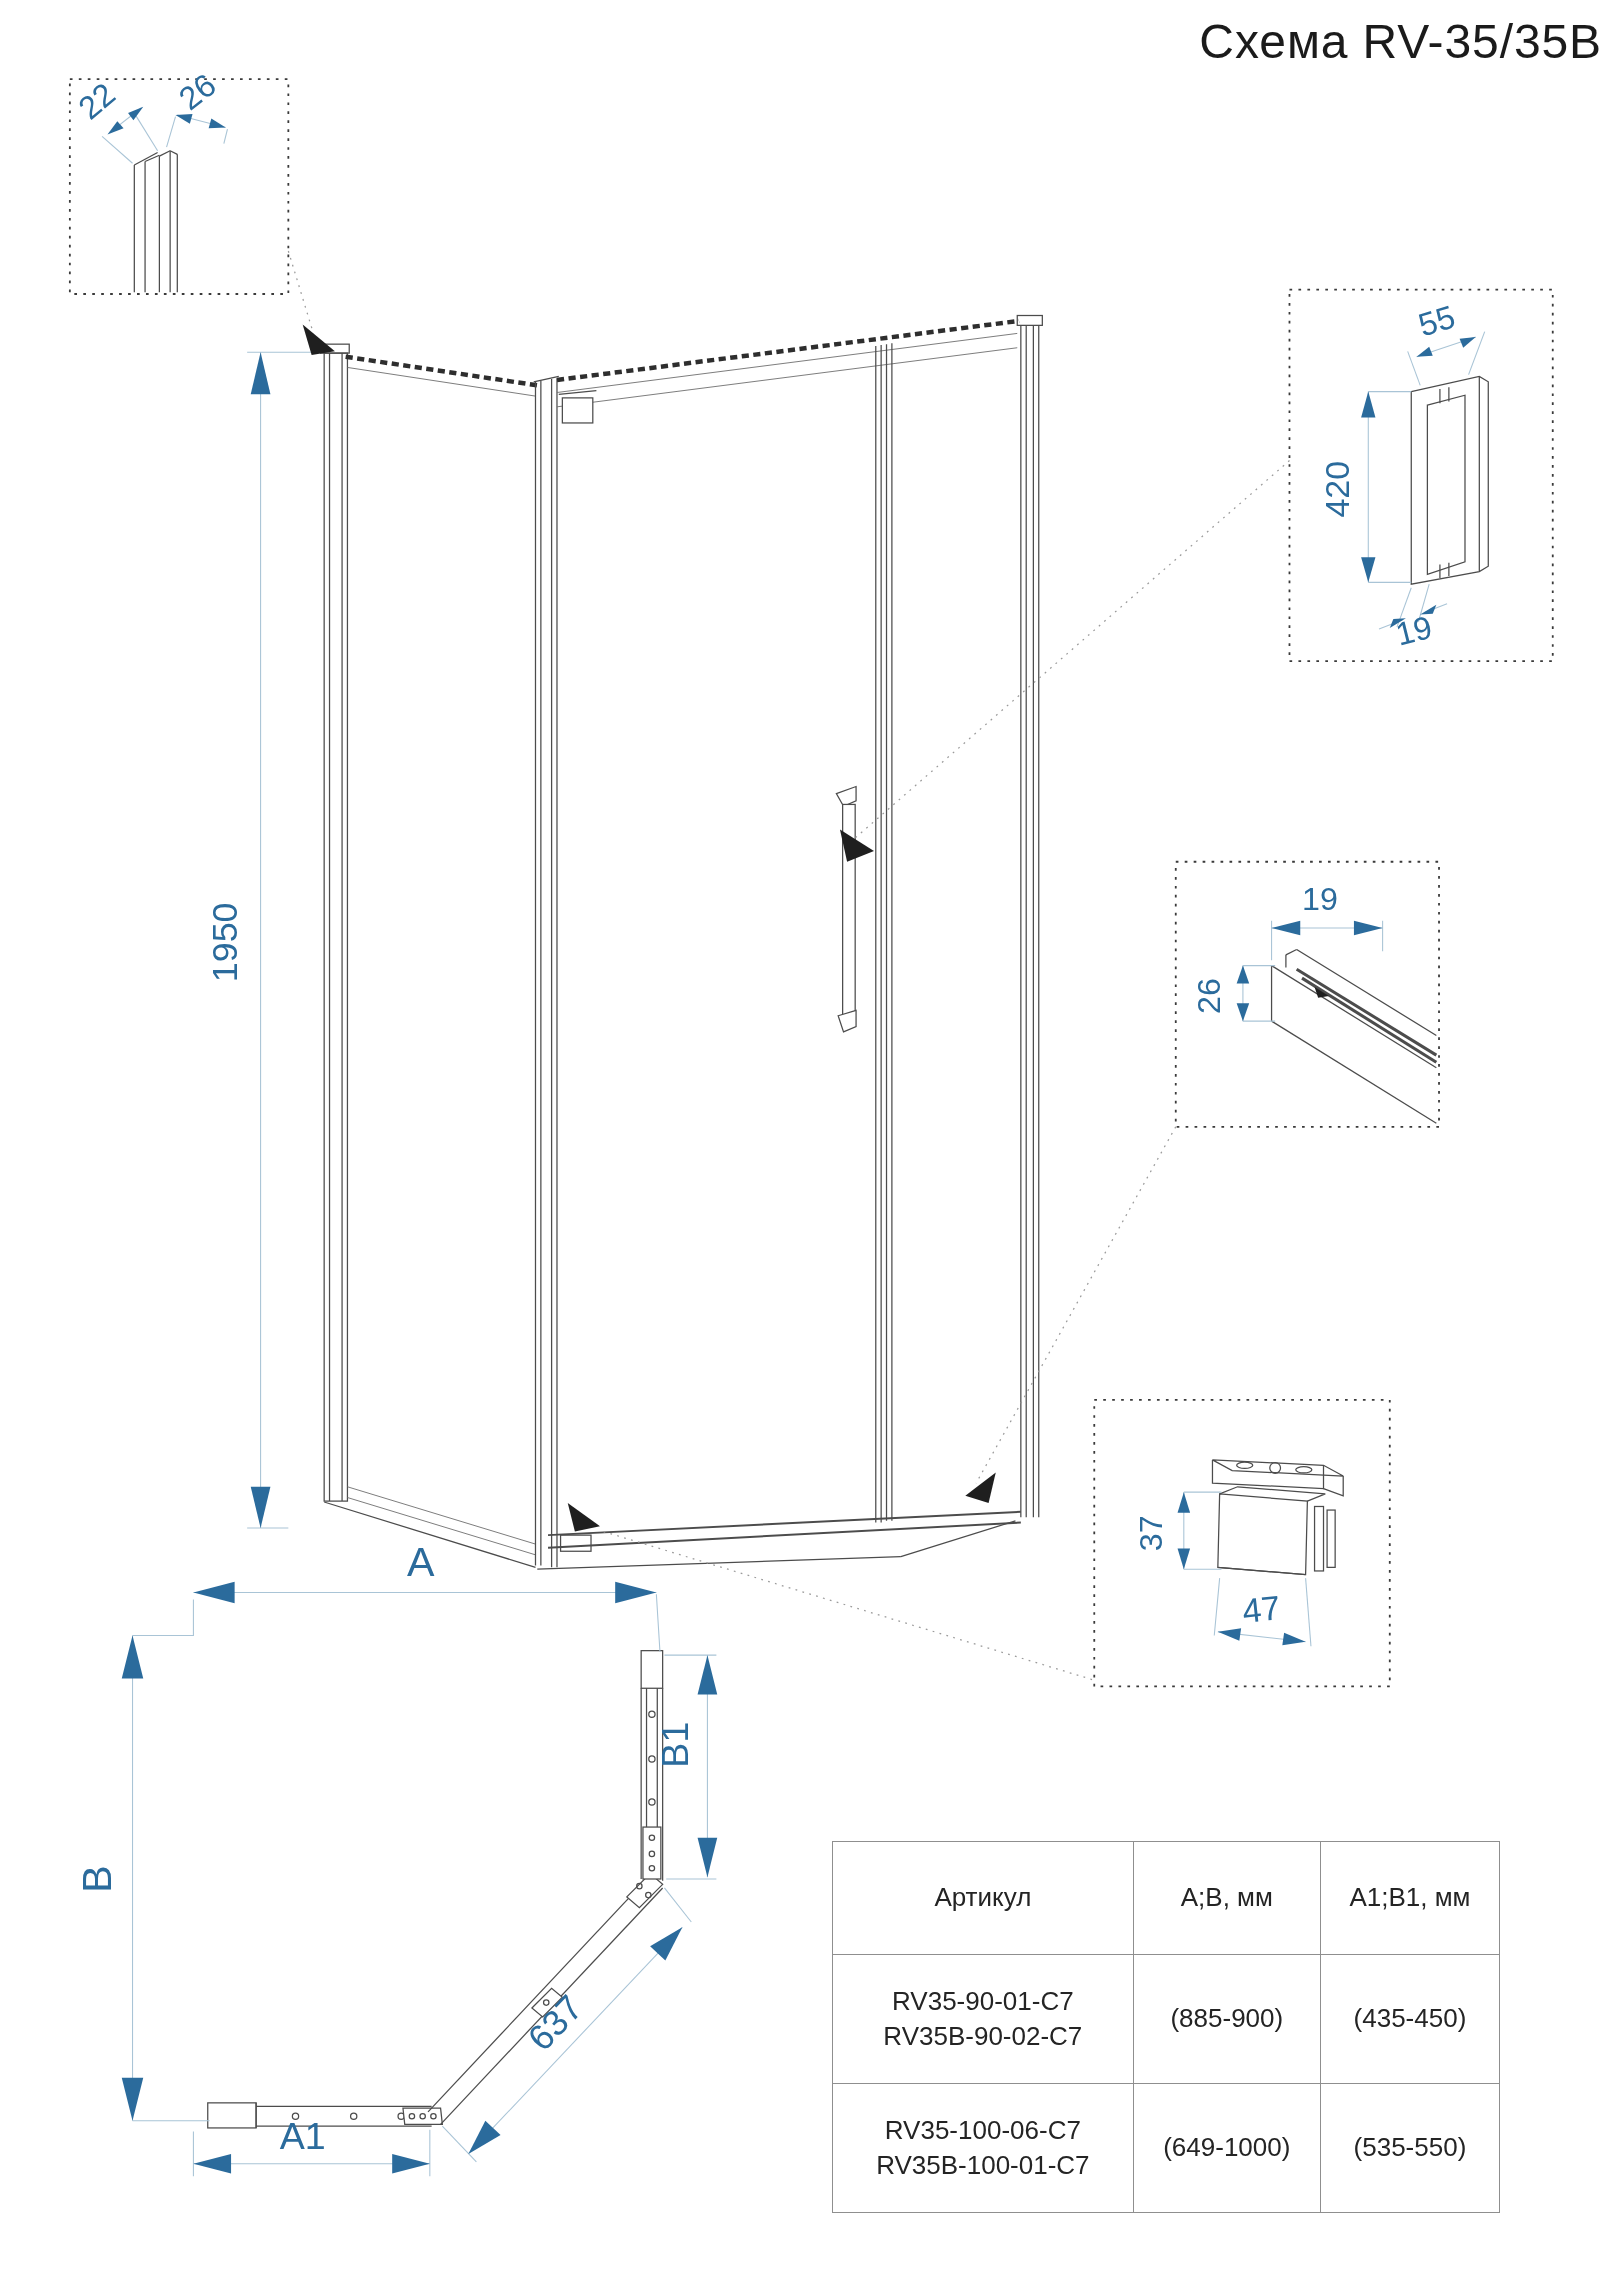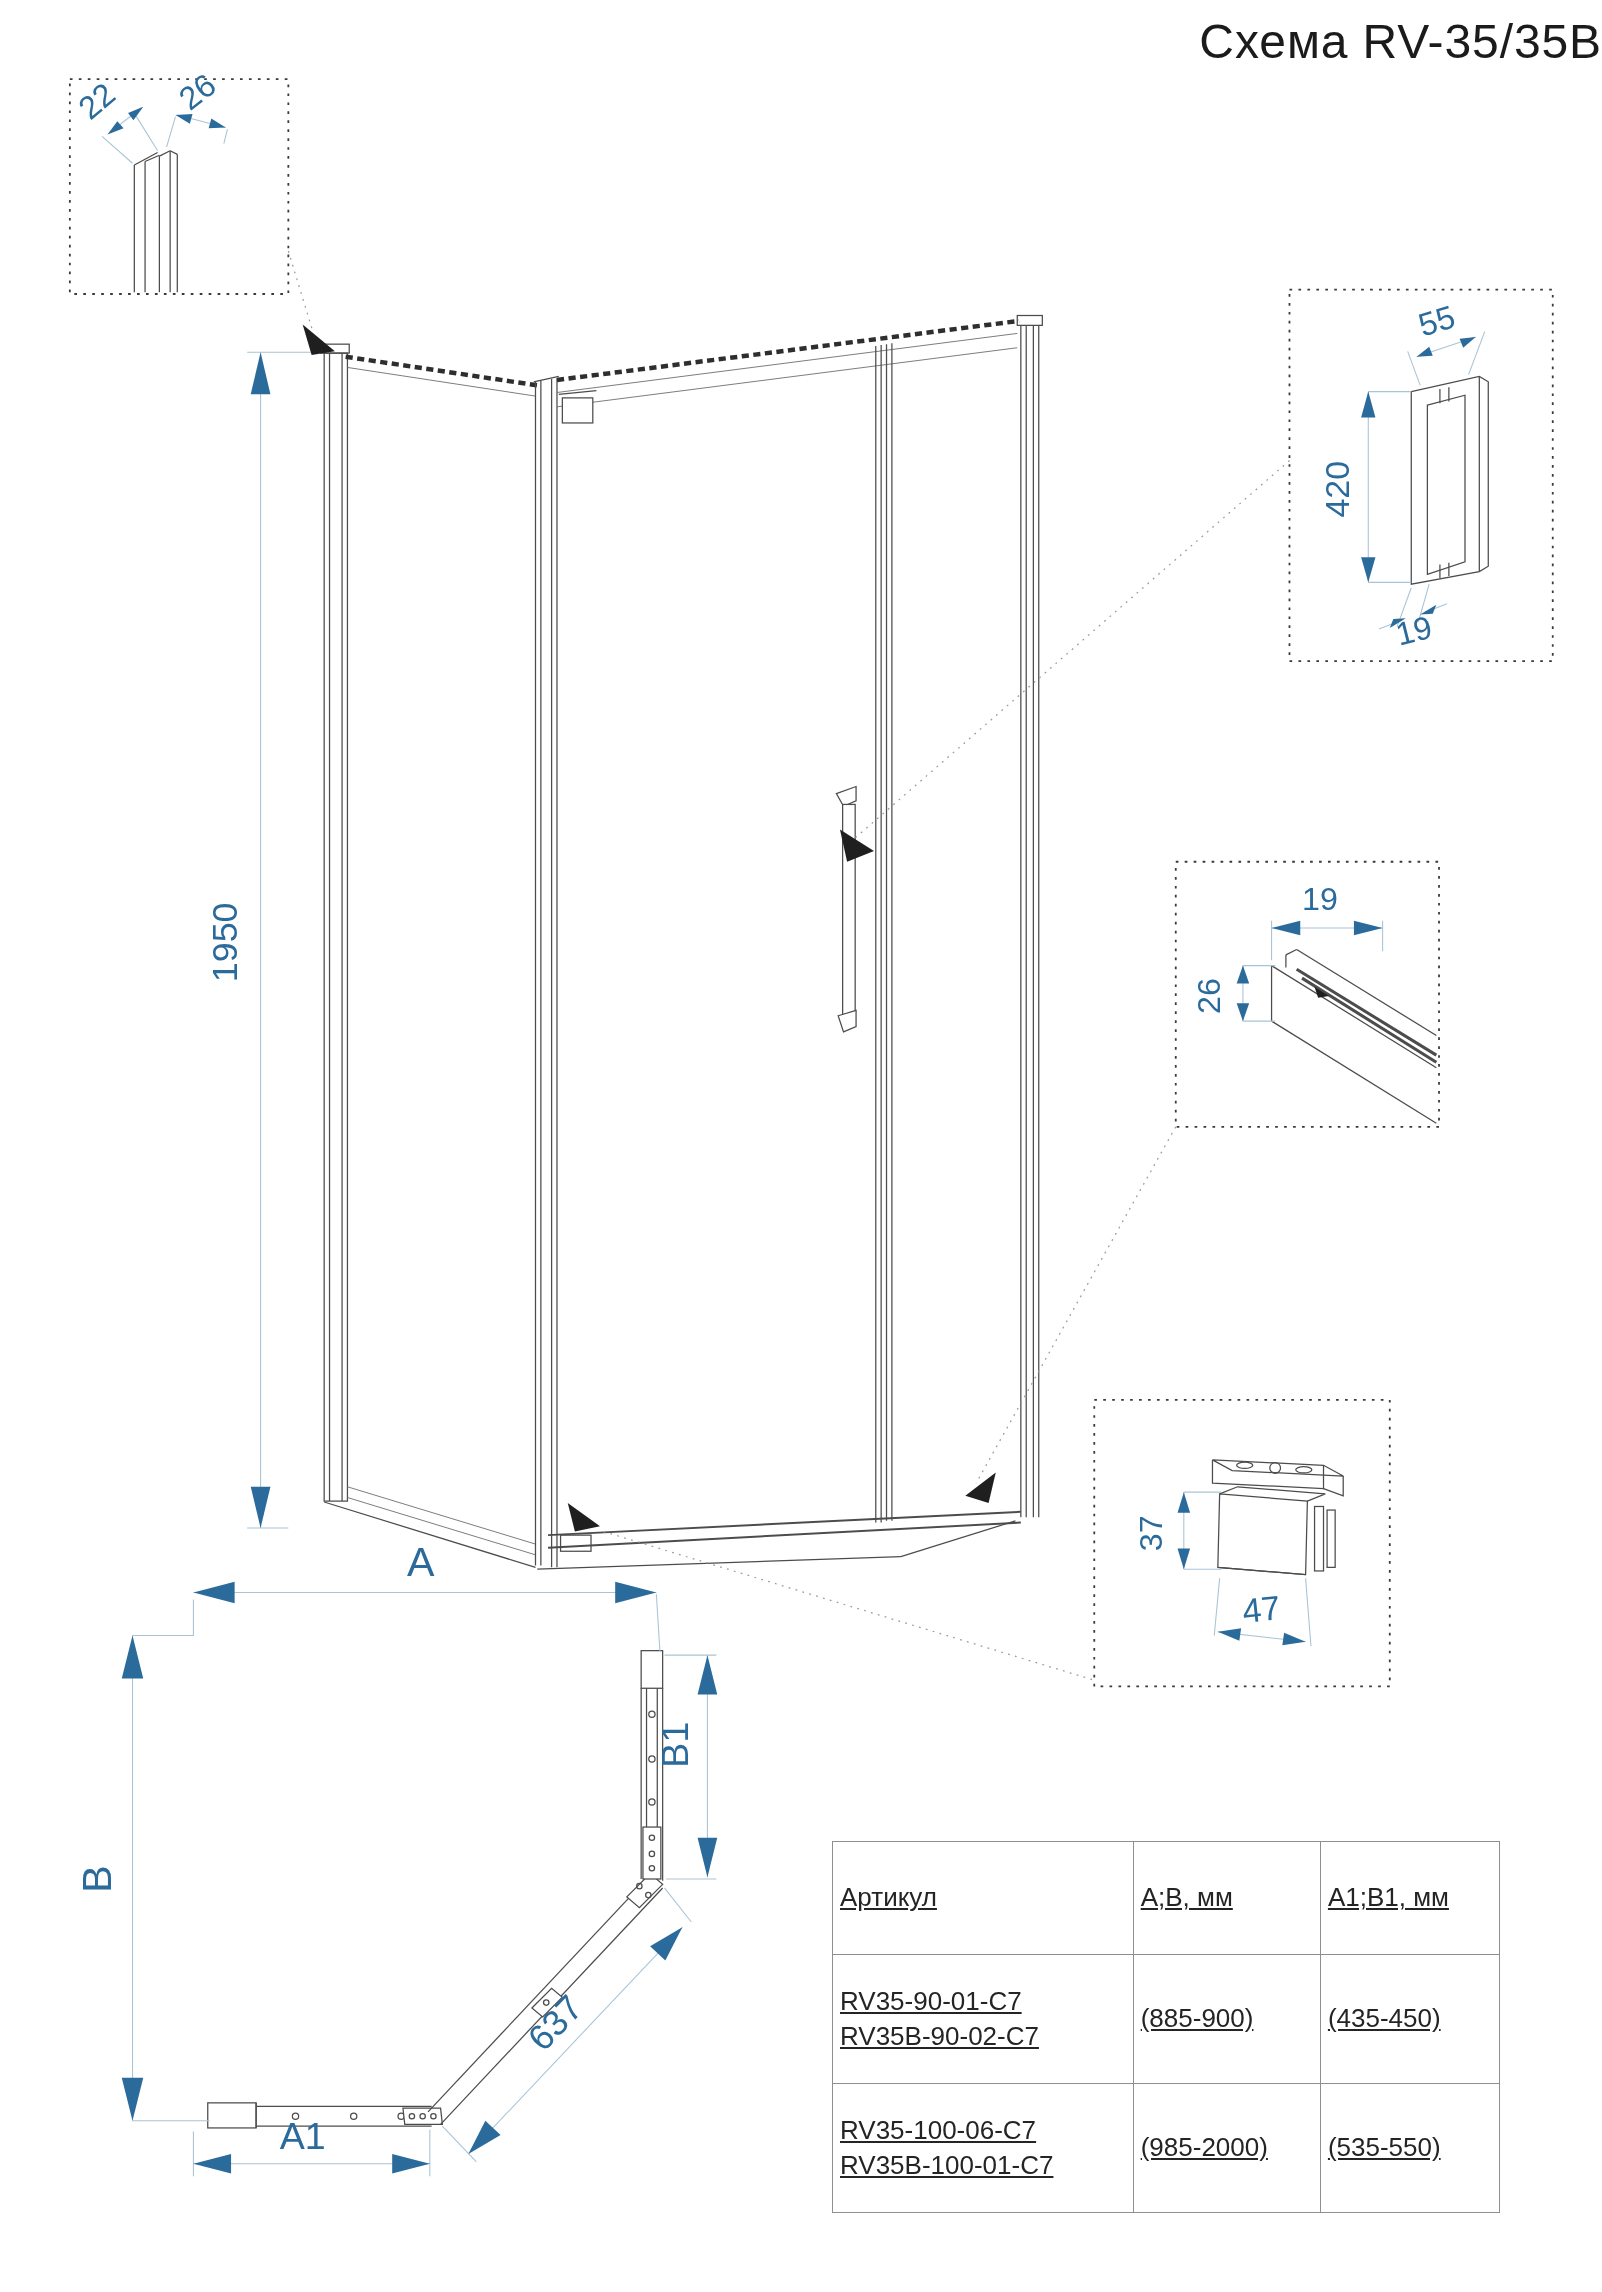--- a/index.html
+++ b/index.html
@@ -15,22 +15,22 @@
   .dim{stroke:#a9c4d6;stroke-width:1.2;fill:none;}
   .dimA{fill:#2b6b9c;stroke:none;}
   .box{stroke:#3a3a3a;stroke-width:2;stroke-dasharray:3 7;fill:none;}
   .lead{stroke:#9b9b9b;stroke-width:1.4;fill:none;stroke-dasharray:2 6;}
   .blk{fill:#1f1f1f;stroke:none;}
   text.dt{fill:#2b6b9c;font-family:"Liberation Sans",sans-serif;}
   
   #sizes{position:absolute;left:832px;top:1841px;width:668px;height:372px;}
   #sizes table{width:100%;height:100%;border-collapse:collapse;
                font-size:26px;color:#242424;}
-  #sizes td,#sizes th{border:1.3px solid #8f8f8f;text-align:left;
-               vertical-align:middle;font-weight:400;padding:0 7px;line-height:1.35;text-decoration:underline;}
+  #sizes td,#sizes th{border:1.3px solid #8f8f8f;text-align:center;
+               vertical-align:middle;font-weight:400;padding:0 7px;line-height:1.35;}
   #sizes tr.hd{height:84px;}
   #sizes tr.rw{height:96px;}
 </style>
 </head>
 <body>
 
 <div id="title">Схема RV-35/35B</div>
 
 <svg id="art" width="1602" height="2293" viewBox="0 0 1789 2560">
 
@@ -340,19 +340,19 @@
         <span>RV35B-90-02-C7</span>
       </td>
       <td>(885-900)</td>
       <td>(435-450)</td>
     </tr>
     <tr class="rw">
       <td>
         <span>RV35-100-06-C7</span><br>
         <span>RV35B-100-01-C7</span>
       </td>
-      <td>(985-2000)</td>
+      <td>(649-1000)</td>
       <td>(535-550)</td>
     </tr>
   </tbody>
     </table>
 </div>
 
 
 </body></html>

